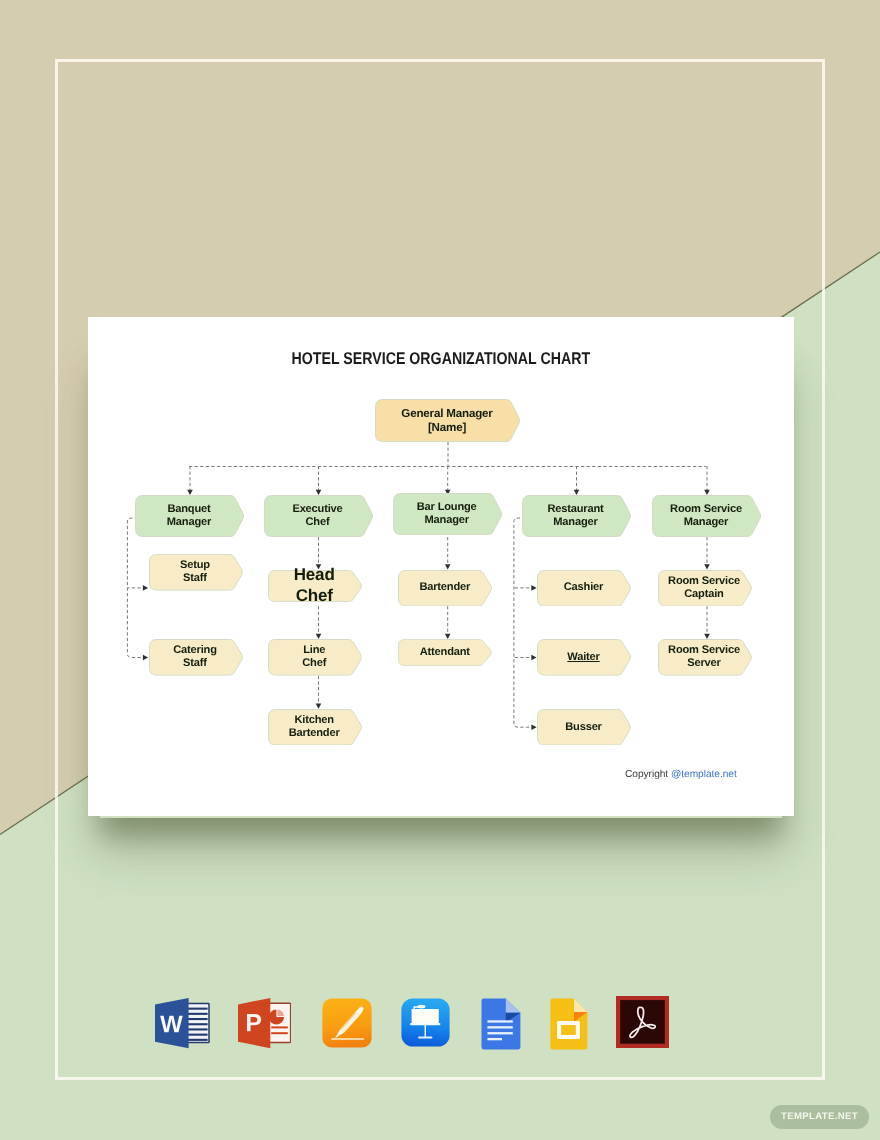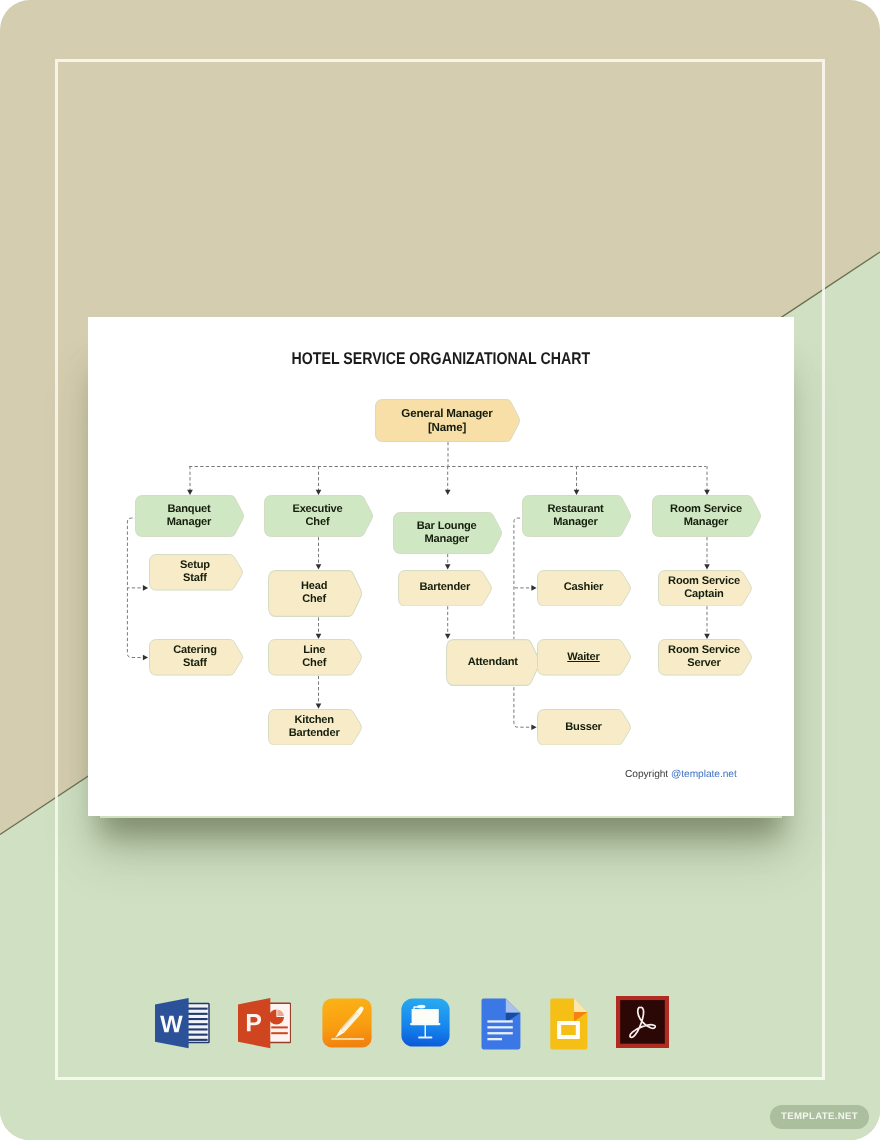--- a/index.html
+++ b/index.html
@@ -1,20 +1,20 @@
 <!DOCTYPE html>
 <html><head>
 <meta charset="utf-8">
 <title>Hotel Service Organizational Chart</title>
 <style>
   html,body{margin:0;padding:0;}
   body{width:880px;height:1140px;overflow:hidden;
        font-family:"Liberation Sans",sans-serif;
        -webkit-font-smoothing:antialiased;text-rendering:geometricPrecision;}
-  #stage{position:relative;width:880px;height:1140px;background:#d5cdaf;overflow:hidden;border-radius:30px;}
+  #stage{position:relative;width:880px;height:1140px;background:#d5cdaf;overflow:hidden;}
   .green-wedge{position:absolute;left:0;top:0;width:880px;height:1140px;background:#cfe0c3;
     clip-path:polygon(0 835px,880px 252px,880px 1140px,0 1140px);}
   .wedge-edge{position:absolute;left:0;top:0;width:880px;height:1140px;pointer-events:none;}
   .inner-border{position:absolute;left:54.5px;top:59px;width:770px;height:1021px;
     border:3px solid rgba(255,253,247,.8);box-sizing:border-box;}
   .card-shadow{position:absolute;left:100px;top:352px;width:682px;height:466px;
     box-shadow:0 18px 26px 0 rgba(84,96,62,.5), 0 30px 46px 4px rgba(84,96,62,.26);}
   .card{position:absolute;left:88px;top:317px;width:706px;height:499px;background:#fff;}
 
   
@@ -131,21 +131,21 @@
         </div>
         <div class="node" style="left: 175.5px; top: 178.1px; width: 110px; height: 42px; font-size: 11.1px;">
           <svg class="shape" viewBox="0 0 110 42" width="110" height="42" preserveAspectRatio="none">
             <path d="M 7.5 0.5 H 95.5 Q 99.5 0.5 101.14173042576071 5.324029473128261 L 107.67480443311078 17.667034182202293 Q 109.5 21 107.67480443311078 24.332965817797707 L 101.14173042576071 36.67597052687174 Q 99.5 41.5 95.5 41.5 H 7.5 Q 0.5 41.5 0.5 34 V 8 Q 0.5 0.5 7.5 0.5 Z" fill="#cfe7c2" stroke="#d4dcc6" stroke-width="1"></path>
           </svg>
           <div class="txt">
             <span>Executive</span>
             <span>Chef</span>
           </div>
         </div>
-        <div class="node" style="left: 179.7px; top: 252.6px; width: 95px; height: 47px; font-size: 11px;">
+        <div class="node" style="left: 179.7px; top: 252.6px; width: 95px; height: 32px; font-size: 17px;">
           <svg class="shape" viewBox="0 0 95 36.6" width="95" height="36.6" preserveAspectRatio="none">
             <path d="M 7.5 0.5 H 80.5 Q 84.5 0.5 86.42642232748855 5.156828573307861 L 92.47810821009882 15.08255480389639 Q 94.5 18.3 92.47810821009882 21.517445196103612 L 86.42642232748855 31.44317142669214 Q 84.5 36.1 80.5 36.1 H 7.5 Q 0.5 36.1 0.5 28.6 V 8 Q 0.5 0.5 7.5 0.5 Z" fill="#f8ecc8" stroke="#d4dcc6" stroke-width="1"></path>
           </svg>
           <div class="txt">
             <span>Head</span>
             <span>Chef</span>
           </div>
         </div>
         <div class="node" style="left: 179.7px; top: 322.2px; width: 95px; height: 36.6px; font-size: 11.1px;">
           <svg class="shape" viewBox="0 0 95 36.6" width="95" height="36.6" preserveAspectRatio="none">
@@ -158,38 +158,38 @@
         </div>
         <div class="node" style="left: 179.7px; top: 391.9px; width: 95px; height: 36.6px; font-size: 11.1px;">
           <svg class="shape" viewBox="0 0 95 36.6" width="95" height="36.6" preserveAspectRatio="none">
             <path d="M 7.5 0.5 H 80.5 Q 84.5 0.5 86.42642232748855 5.156828573307861 L 92.47810821009882 15.08255480389639 Q 94.5 18.3 92.47810821009882 21.517445196103612 L 86.42642232748855 31.44317142669214 Q 84.5 36.1 80.5 36.1 H 7.5 Q 0.5 36.1 0.5 28.6 V 8 Q 0.5 0.5 7.5 0.5 Z" fill="#f8ecc8" stroke="#d4dcc6" stroke-width="1"></path>
           </svg>
           <div class="txt">
             <span>Kitchen</span>
             <span>Bartender</span>
           </div>
         </div>
-        <div class="node" style="left: 304.7px; top: 195px; width: 110px; height: 42px; font-size: 11.1px;">
+        <div class="node" style="left: 304.7px; top: 176px; width: 110px; height: 42px; font-size: 11.1px;">
           <svg class="shape" viewBox="0 0 110 42" width="110" height="42" preserveAspectRatio="none">
             <path d="M 7.5 0.5 H 95.5 Q 99.5 0.5 101.14173042576071 5.324029473128261 L 107.67480443311078 17.667034182202293 Q 109.5 21 107.67480443311078 24.332965817797707 L 101.14173042576071 36.67597052687174 Q 99.5 41.5 95.5 41.5 H 7.5 Q 0.5 41.5 0.5 34 V 8 Q 0.5 0.5 7.5 0.5 Z" fill="#cfe7c2" stroke="#d4dcc6" stroke-width="1"></path>
           </svg>
           <div class="txt">
             <span>Bar Lounge</span>
             <span>Manager</span>
           </div>
         </div>
         <div class="node" style="left: 310.3px; top: 252.6px; width: 95px; height: 36.6px; font-size: 11.1px;">
           <svg class="shape" viewBox="0 0 95 36.6" width="95" height="36.6" preserveAspectRatio="none">
             <path d="M 7.5 0.5 H 80.5 Q 84.5 0.5 86.42642232748855 5.156828573307861 L 92.47810821009882 15.08255480389639 Q 94.5 18.3 92.47810821009882 21.517445196103612 L 86.42642232748855 31.44317142669214 Q 84.5 36.1 80.5 36.1 H 7.5 Q 0.5 36.1 0.5 28.6 V 8 Q 0.5 0.5 7.5 0.5 Z" fill="#f8ecc8" stroke="#d4dcc6" stroke-width="1"></path>
           </svg>
           <div class="txt">
             <span>Bartender</span>
           </div>
         </div>
-        <div class="node" style="left: 310.3px; top: 322.2px; width: 95px; height: 47px; font-size: 11.1px; margin-left: 48px;">
+        <div class="node" style="left: 310.3px; top: 322.2px; width: 95px; height: 27px; font-size: 11.1px;">
           <svg class="shape" viewBox="0 0 95 36.6" width="95" height="36.6" preserveAspectRatio="none">
             <path d="M 7.5 0.5 H 80.5 Q 84.5 0.5 86.42642232748855 5.156828573307861 L 92.47810821009882 15.08255480389639 Q 94.5 18.3 92.47810821009882 21.517445196103612 L 86.42642232748855 31.44317142669214 Q 84.5 36.1 80.5 36.1 H 7.5 Q 0.5 36.1 0.5 28.6 V 8 Q 0.5 0.5 7.5 0.5 Z" fill="#f8ecc8" stroke="#d4dcc6" stroke-width="1"></path>
           </svg>
           <div class="txt">
             <span>Attendant</span>
           </div>
         </div>
         <div class="node" style="left: 433.5px; top: 178.1px; width: 110px; height: 42px; font-size: 11.1px;">
           <svg class="shape" viewBox="0 0 110 42" width="110" height="42" preserveAspectRatio="none">
             <path d="M 7.5 0.5 H 95.5 Q 99.5 0.5 101.14173042576071 5.324029473128261 L 107.67480443311078 17.667034182202293 Q 109.5 21 107.67480443311078 24.332965817797707 L 101.14173042576071 36.67597052687174 Q 99.5 41.5 95.5 41.5 H 7.5 Q 0.5 41.5 0.5 34 V 8 Q 0.5 0.5 7.5 0.5 Z" fill="#cfe7c2" stroke="#d4dcc6" stroke-width="1"></path>

